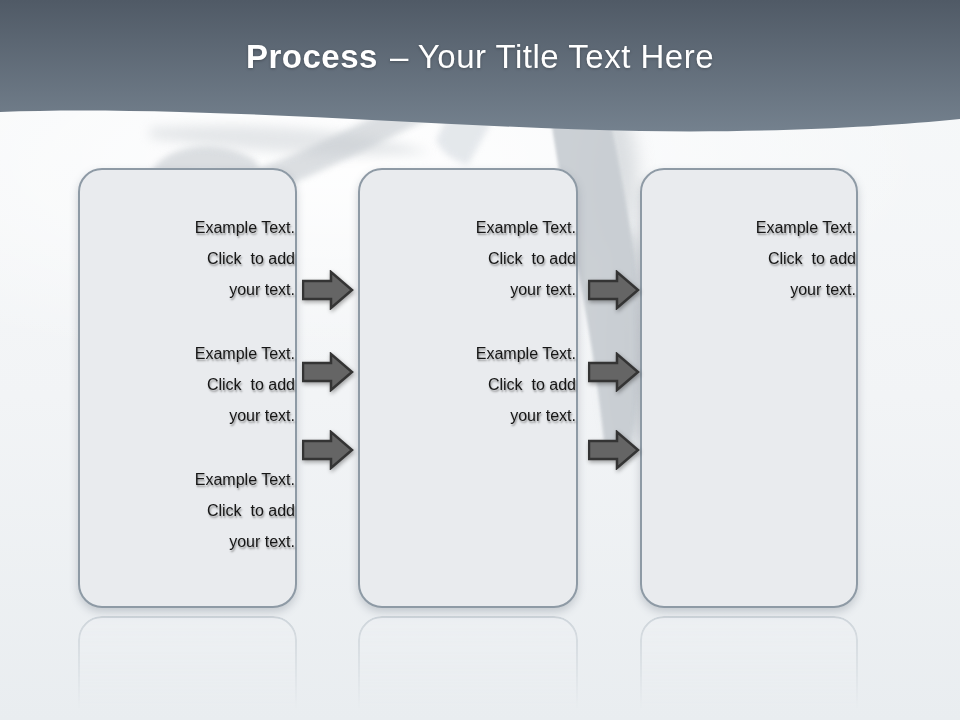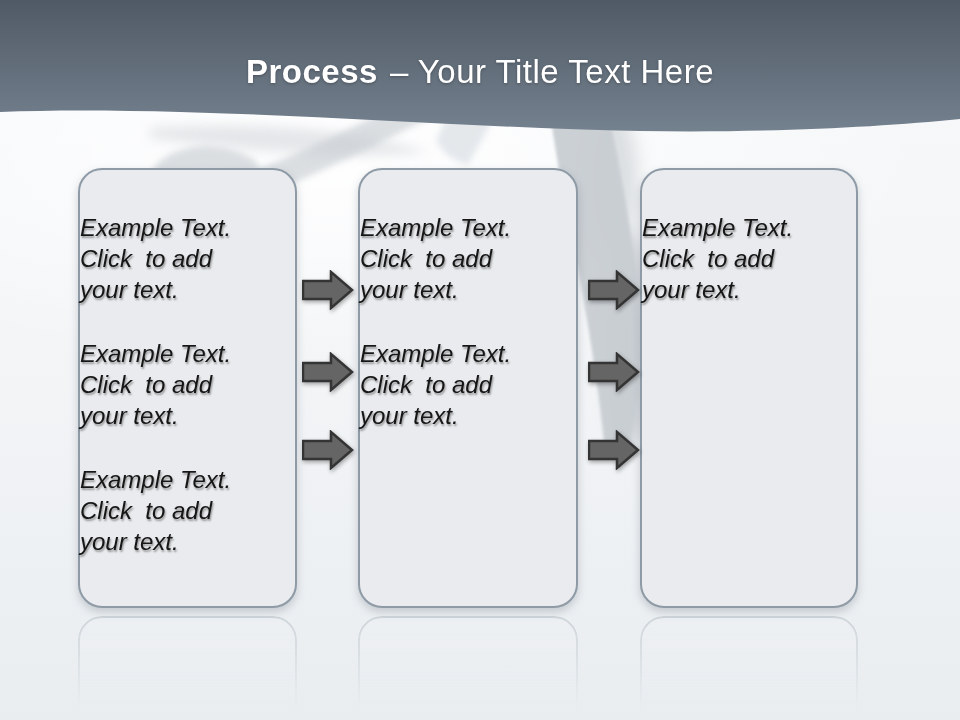--- a/index.html
+++ b/index.html
@@ -14,21 +14,21 @@
   .bg{
     position:absolute;inset:0;z-index:0;
     background:
       radial-gradient(90% 42% at 35% 22%, rgba(255,255,255,0.95), rgba(255,255,255,0) 70%),
       linear-gradient(180deg,#f7f9fa 0%,#f2f4f6 55%,#e9edf0 100%);
   }
   .decor{position:absolute;top:0;left:0;z-index:1;}
   
   .header-wave{position:absolute;top:0;left:0;z-index:4;}
   .slide-title{
-    position:absolute;top:53px;left:0;width:100%;z-index:5;
+    position:absolute;top:38px;left:0;width:100%;z-index:5;
     text-align:center;
     color:#ffffff;
     font-size:33px;
     letter-spacing:0.5px;
     text-shadow:0 1px 3px rgba(0,0,0,0.28);
     white-space:pre;
   }
   .slide-title .t-bold{font-weight:bold;}
   .slide-title .t-rest{font-weight:normal;margin-left:12px;}
   
@@ -40,23 +40,22 @@
     border-radius:24px;
     box-sizing:border-box;
     box-shadow:0 4px 9px rgba(90,100,115,0.28);
     padding-top:42px;
   }
   .box-1{left:78px;width:219px;}
   .box-2{left:358px;width:220px;}
   .box-3{left:640px;width:218px;}
   .ph{
     margin:0 0 33px 0;
-    text-align:left;
-    font-style:italic;
-    font-size:24px;
+    text-align:right;
+    font-size:16px;
     line-height:31px;
     color:#161616;
     white-space:pre-wrap;
     text-shadow:1px 2px 2px rgba(45,45,45,0.45);
   }
   
   .arrow{
     position:absolute;z-index:3;
     width:52px;height:40px;
     filter:drop-shadow(1px 2px 2px rgba(0,0,0,0.35));

